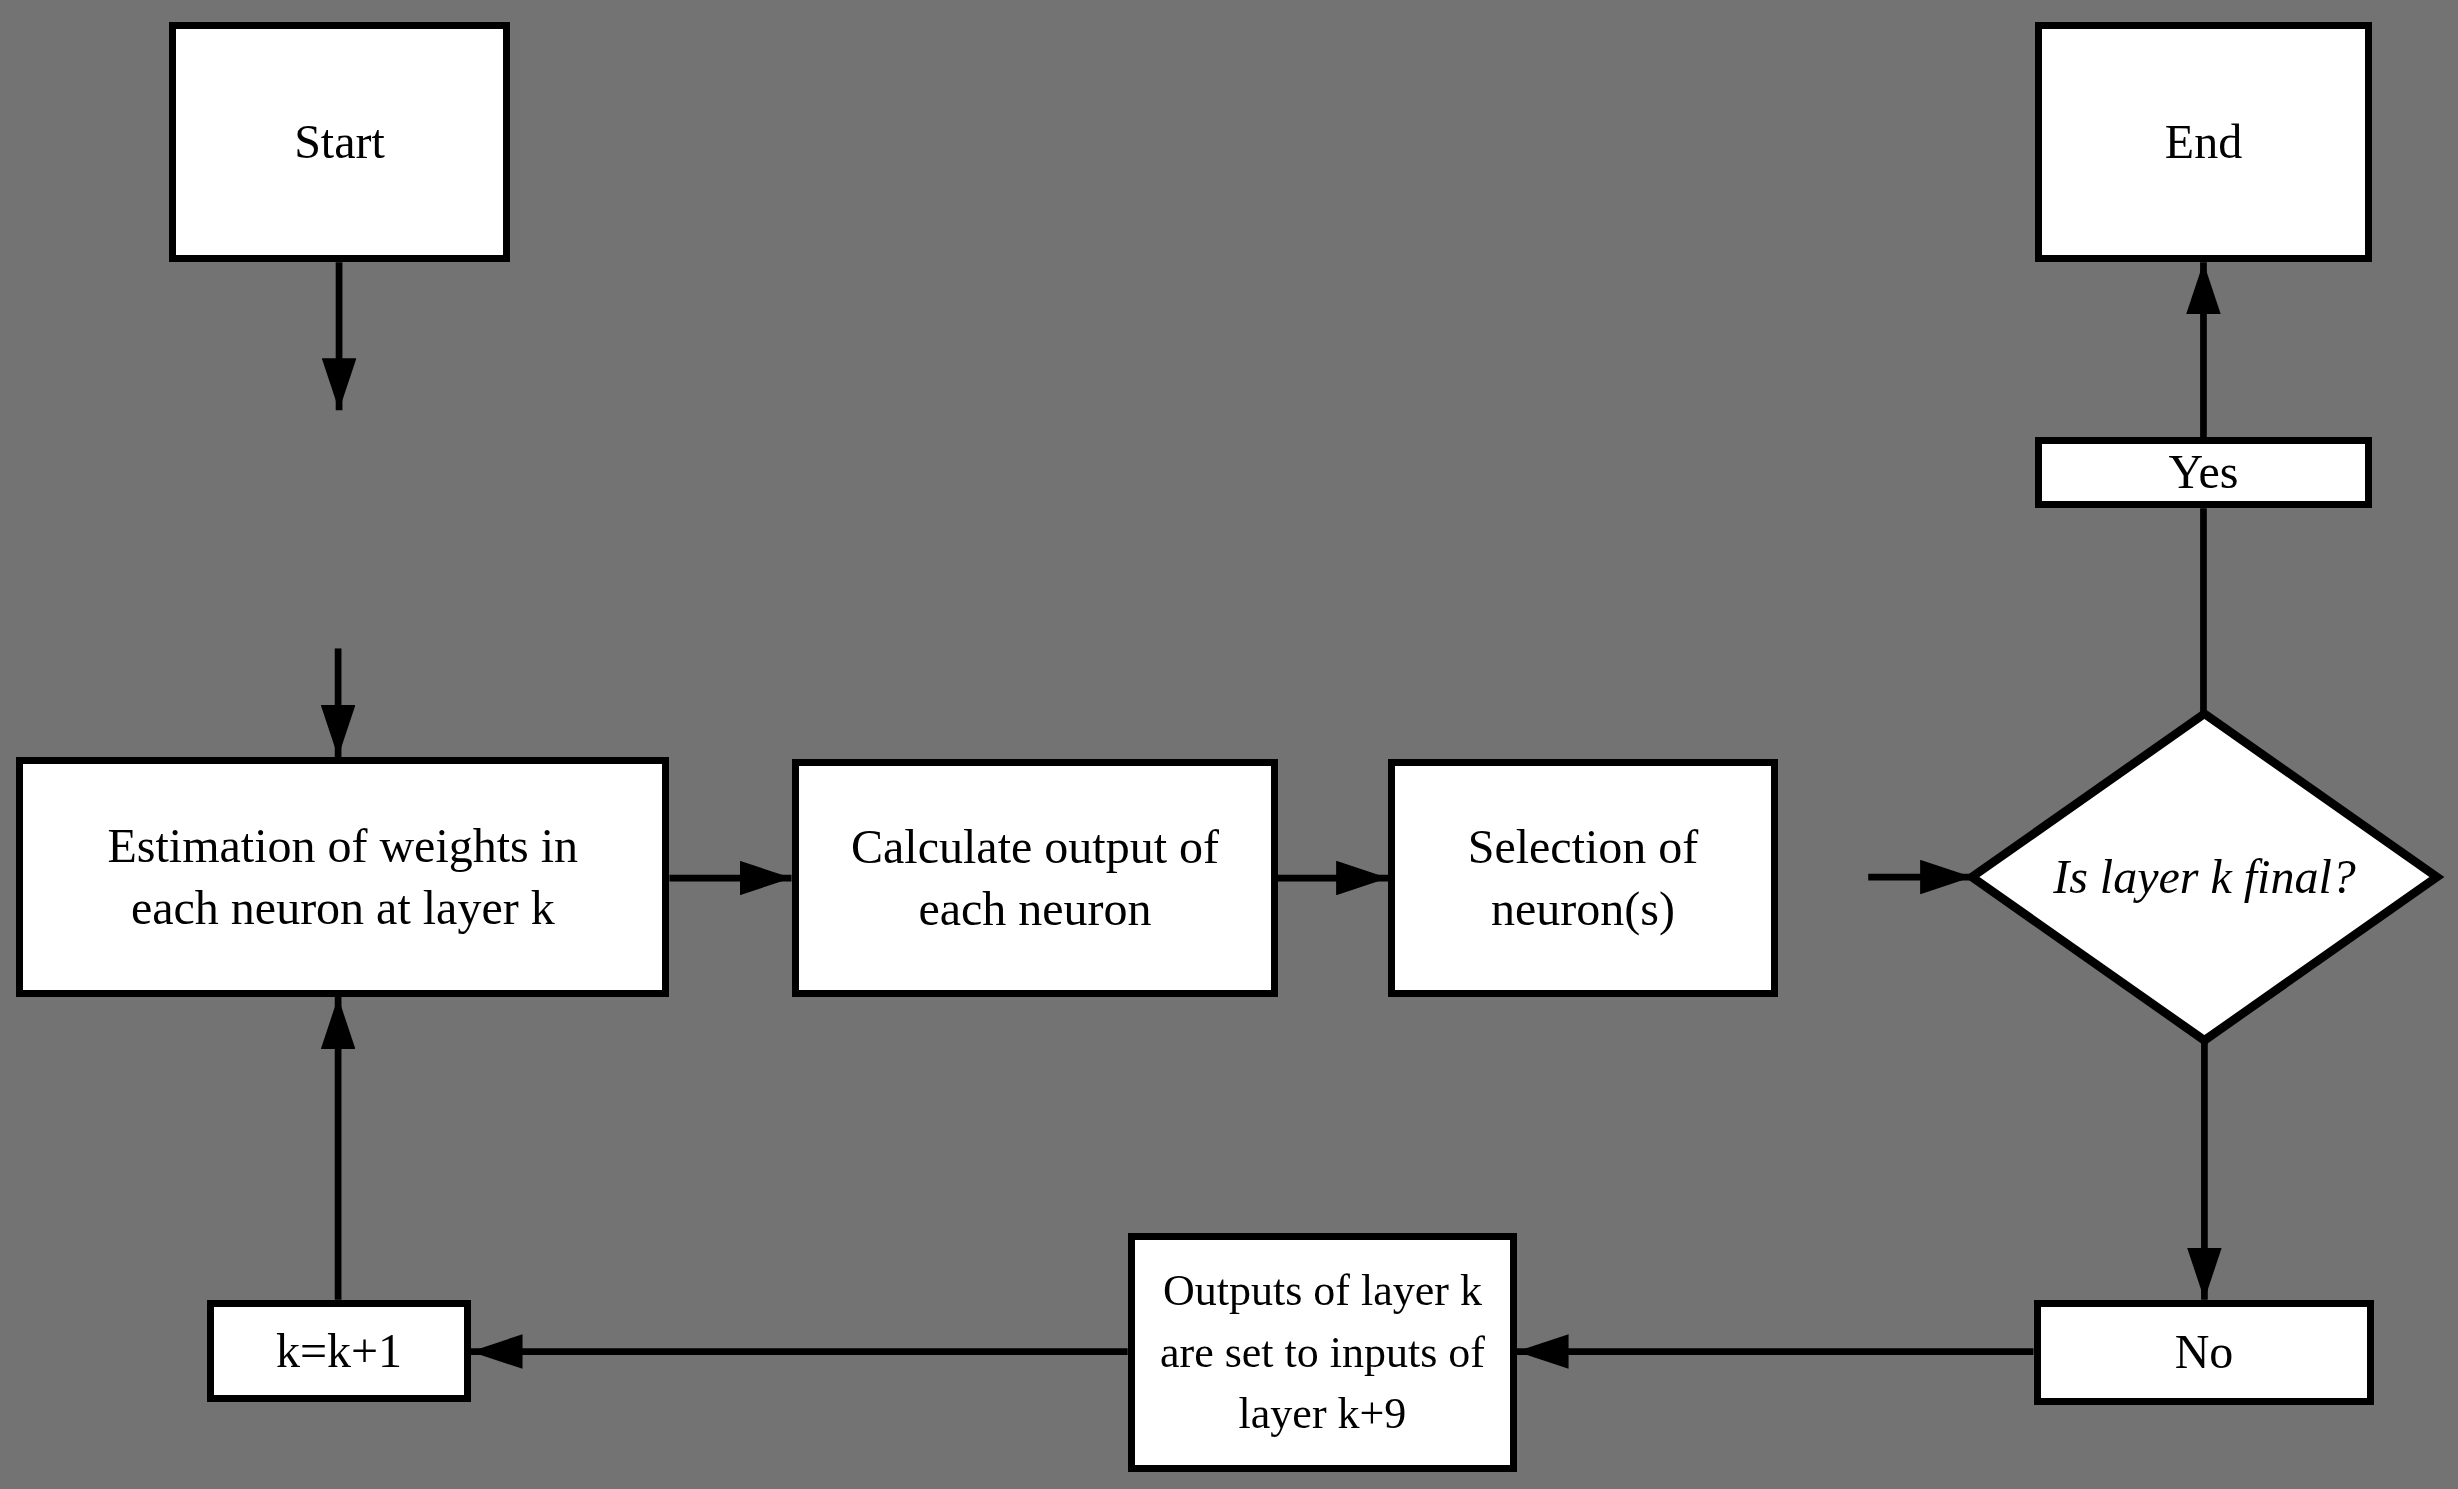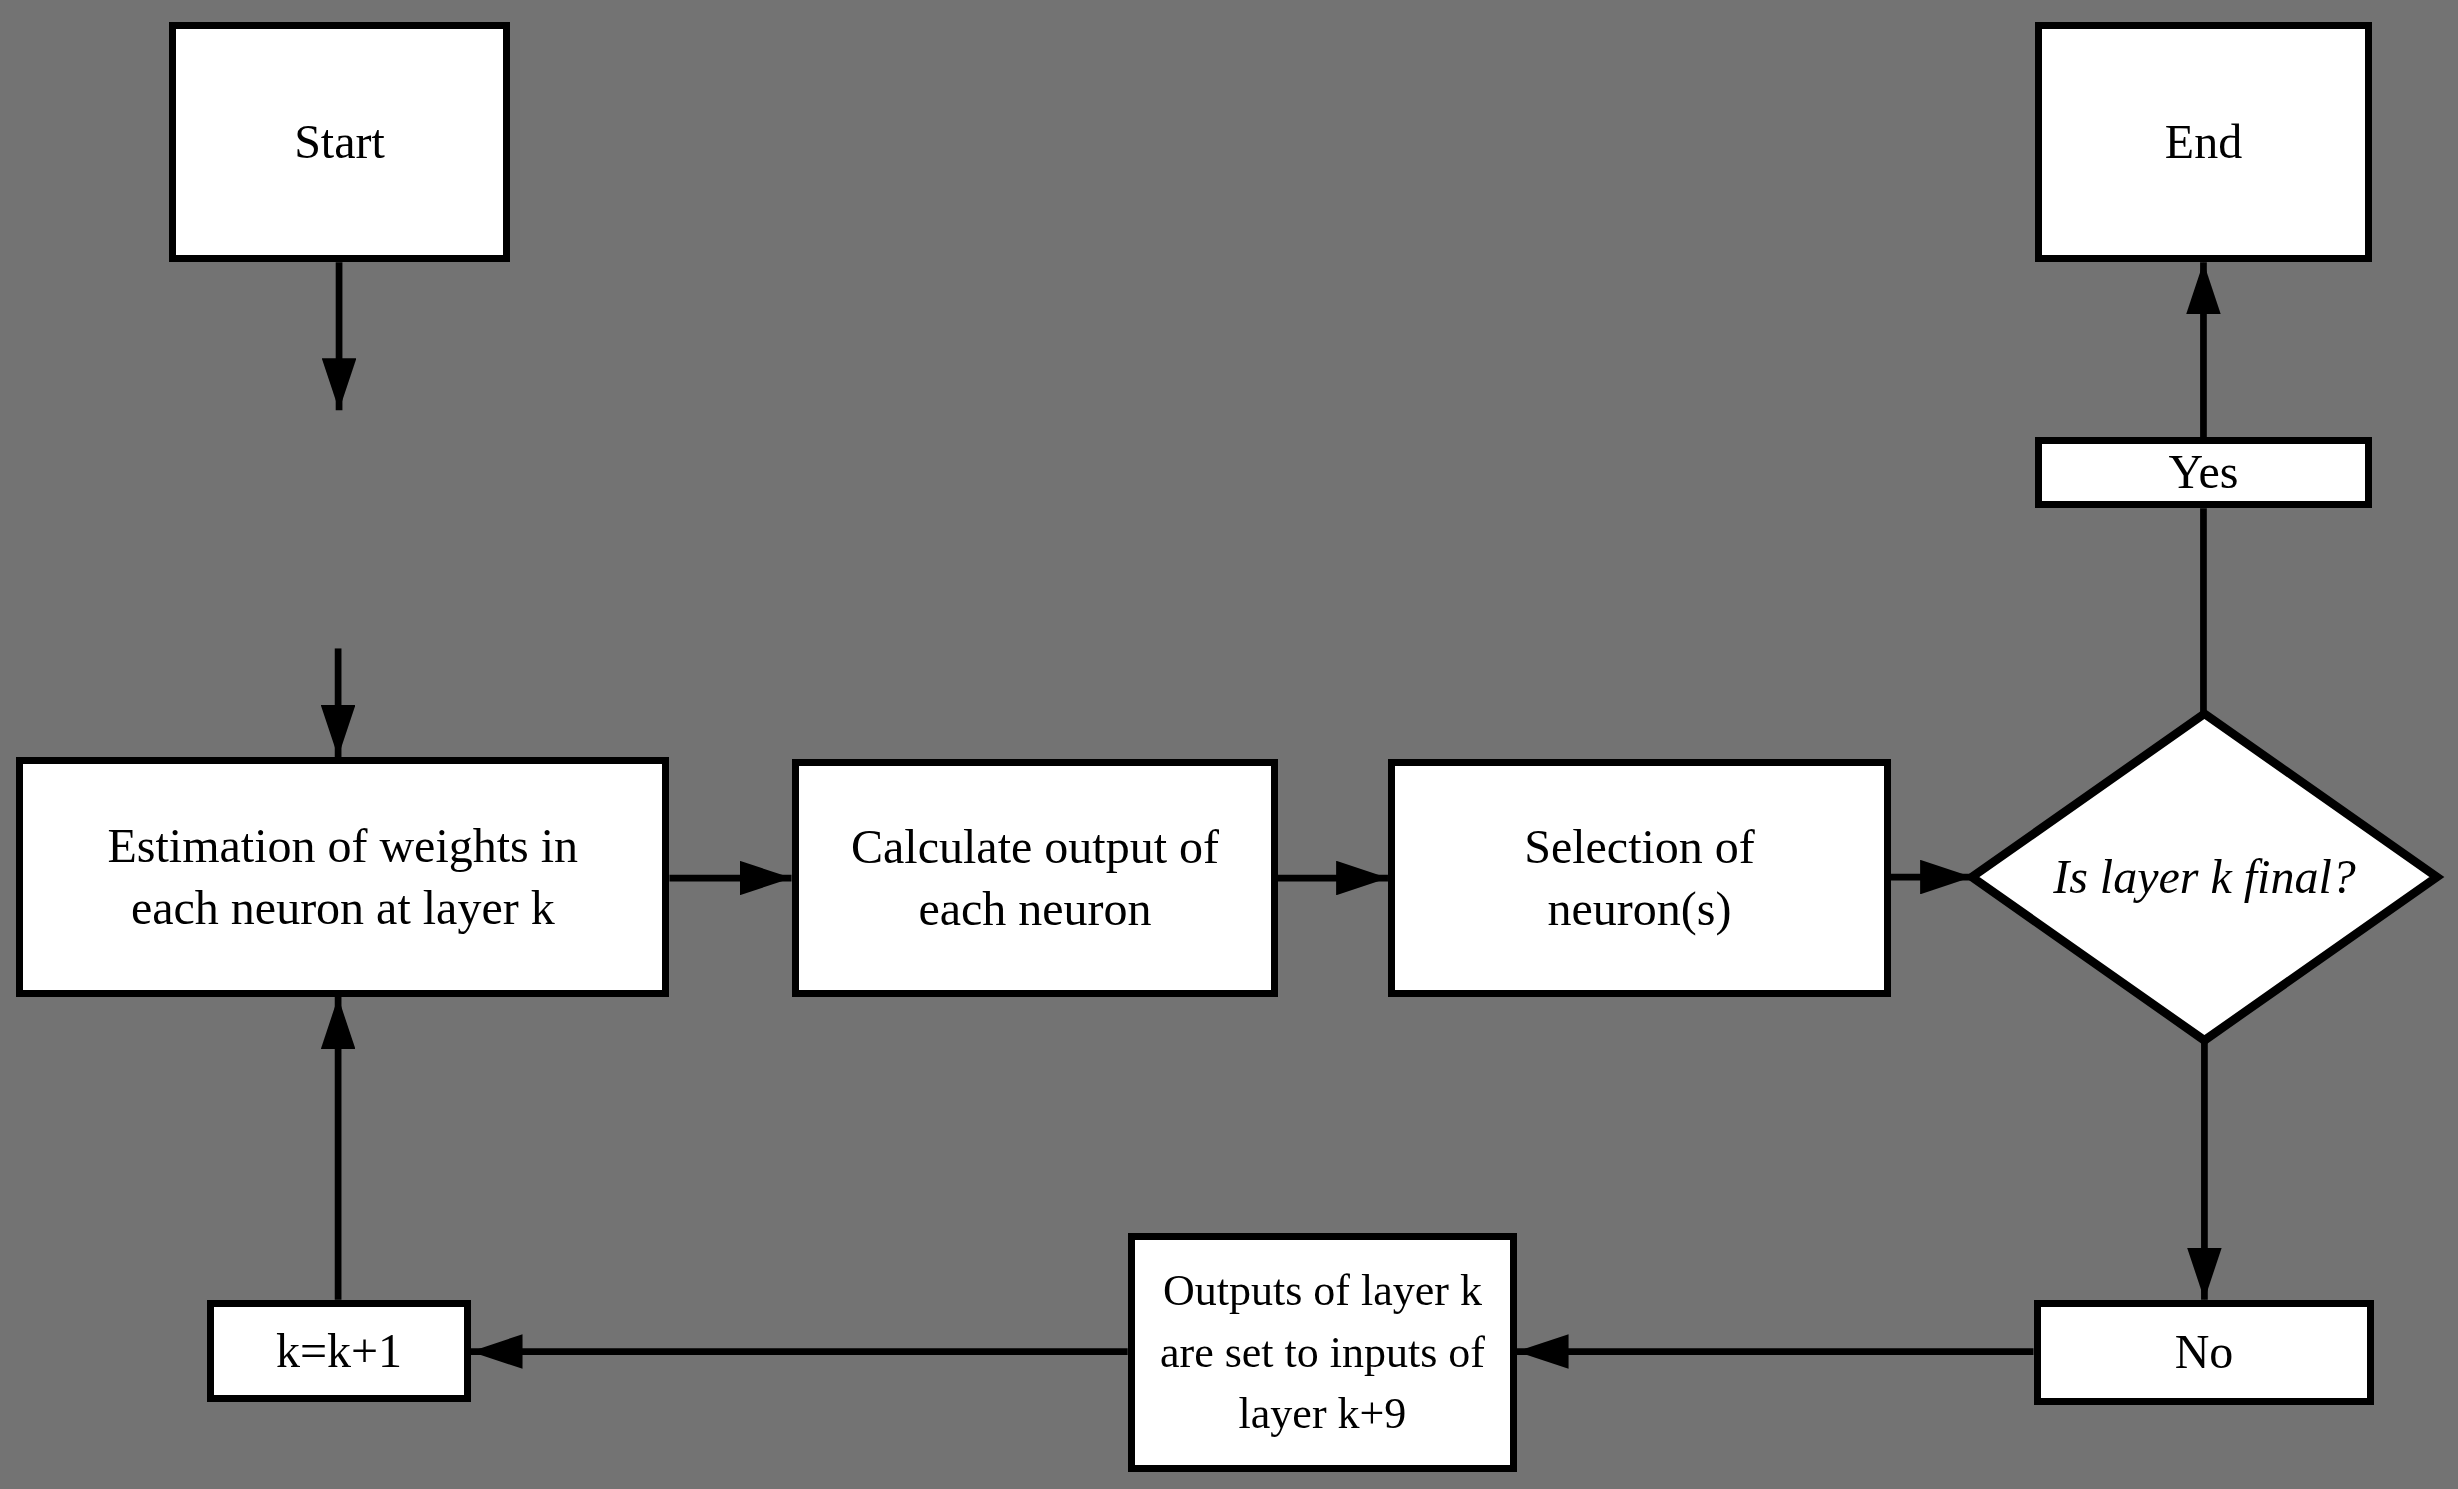--- a/index.html
+++ b/index.html
@@ -53,21 +53,21 @@
   }
   .label.small {
     font-size: 44px;
     line-height: 1.4;
   }
   
   #node-start      { left: 169px;  top: 22px;   width: 341px; height: 240px; }
   #node-set-layer  { left: 16.3px;   top: 410px;  width: 653px; height: 238px; }
   #node-estimation { left: 16.3px;   top: 757px;  width: 653px; height: 240px; }
   #node-calculate  { left: 792px;  top: 759px;  width: 486px; height: 238px; }
-  #node-selection  { left: 1388px; top: 759px;  width: 503px; height: 238px; }
+  #node-selection  { left: 1388px; top: 759px;  width: 390px; height: 238px; }
   #node-end        { left: 2035px; top: 22px;   width: 337px; height: 240px; }
   #node-yes        { left: 2035px; top: 437px;  width: 337px; height: 71px;  }
   #node-no         { left: 2034px; top: 1300px; width: 340px; height: 105px; }
   #node-outputs    { left: 1128px; top: 1233px; width: 389px; height: 239px; }
   #node-increment  { left: 207px;  top: 1300px; width: 264px; height: 102px; }
   #node-decision-label { left: 1972px; top: 714px; width: 465px; height: 327px; }
 </style>
 </head>
 <body>
 

